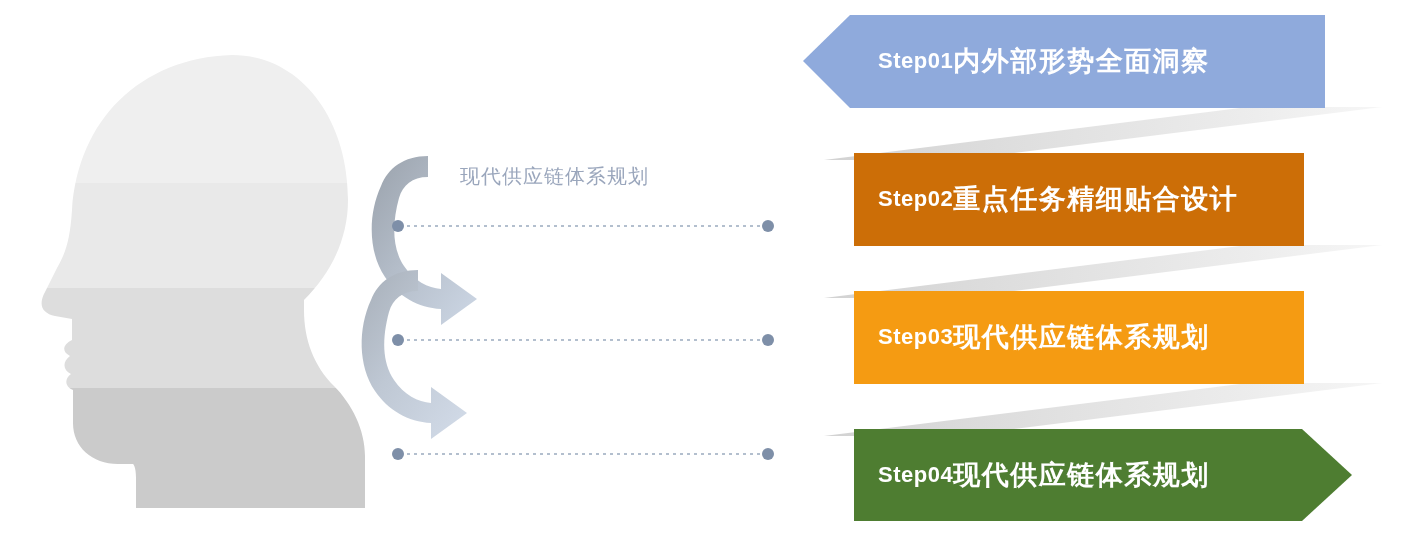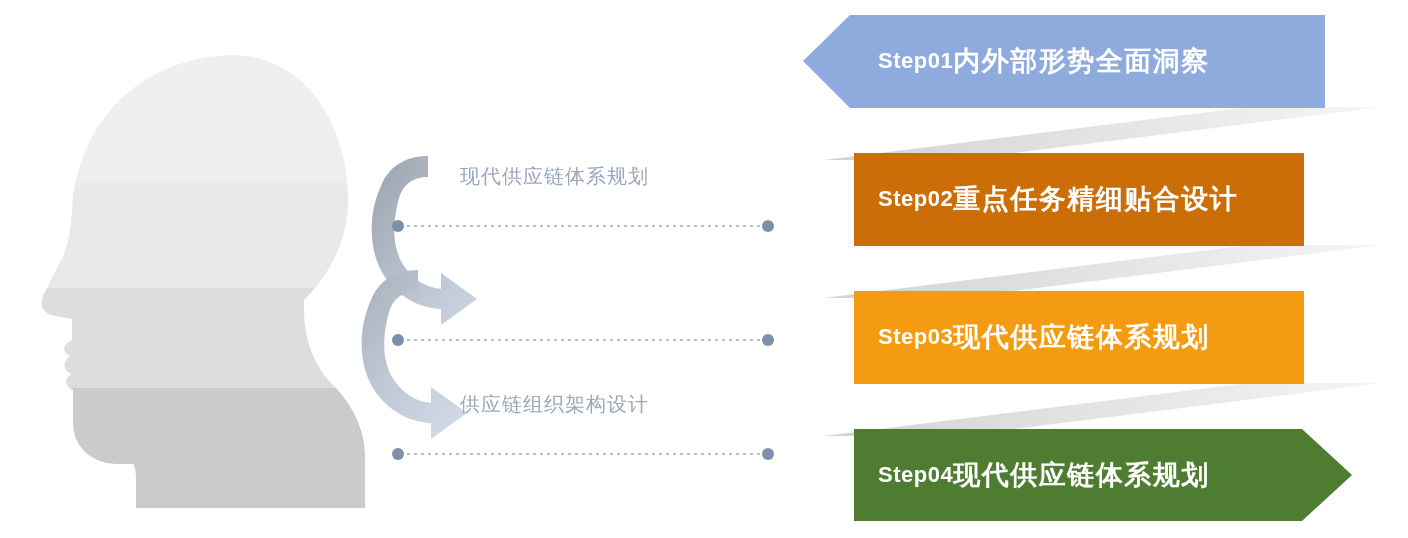--- a/index.html
+++ b/index.html
@@ -191,21 +191,20 @@
     <g>
       <rect x="854" y="291" width="450" height="93" fill="#f59b12"></rect>
     </g>
 
     <g>
       <path fill="#4e7d31" d="M 854,429 L 1302,429 L 1352,475 L 1302,521 L 854,521 Z"></path>
     </g>
   </svg>
 
   <div class="stage-label" id="label-0">现代供应链体系规划</div>
-  <div class="stage-label" id="label-2">供应链组织架构设计</div>
 
   <div class="step-text" id="steptext-0">
     <span class="step-num">Step01</span>
     <span class="step-desc">内外部形势全面洞察</span>
   </div>
   <div class="step-text" id="steptext-1">
     <span class="step-num">Step02</span>
     <span class="step-desc">重点任务精细贴合设计</span>
   </div>
   <div class="step-text" id="steptext-2">

